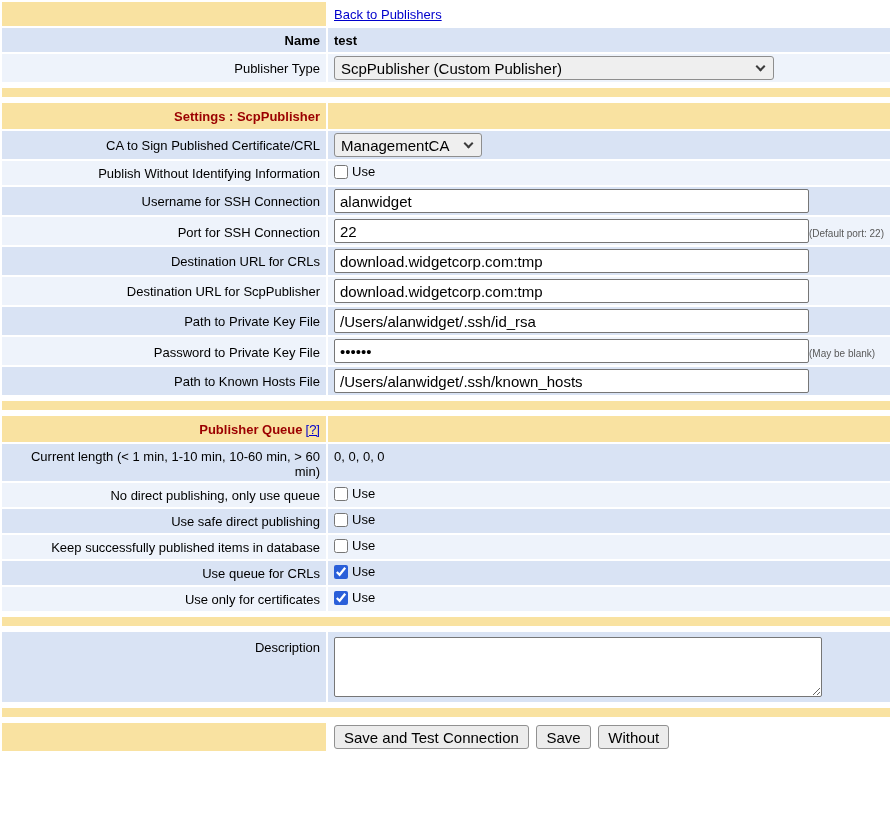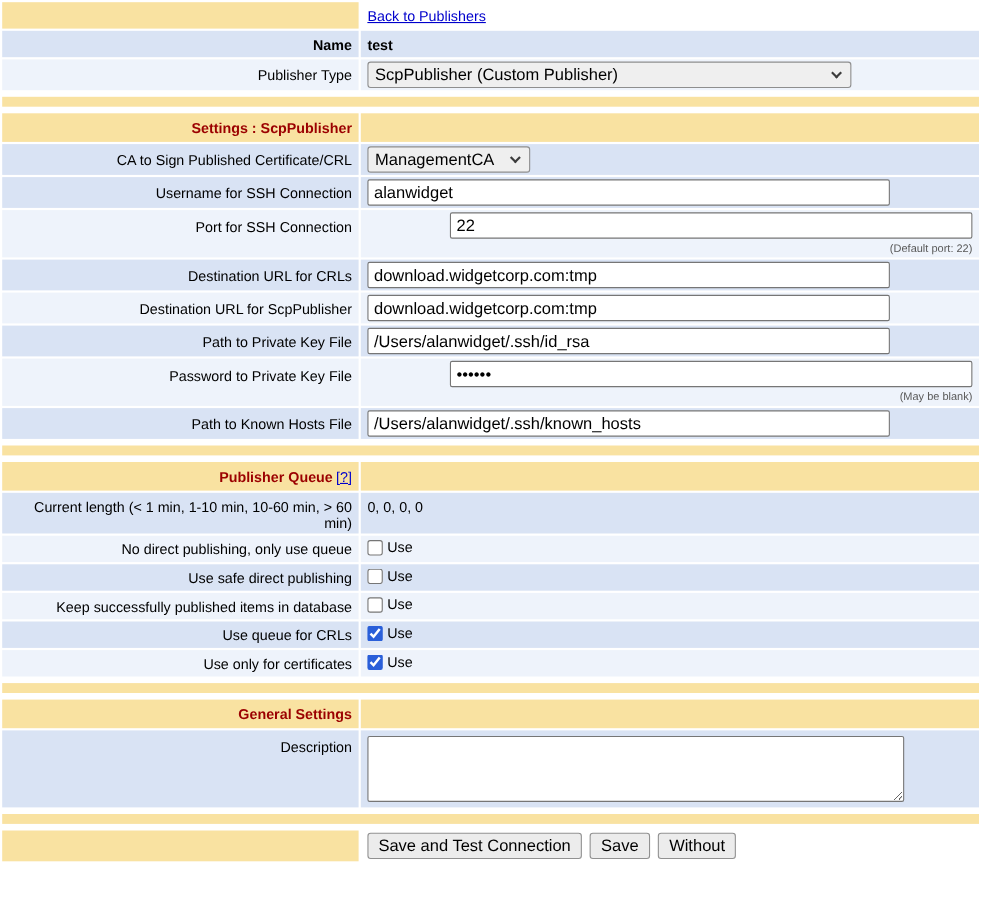--- a/index.html
+++ b/index.html
@@ -40,21 +40,21 @@
   .sel-lg select{ width:440px; }
   .sel-sm select{ min-width:148px; }
   .chev{
     position:absolute; right:10px; top:50%; width:7px; height:7px;
     border-right:2px solid #3c3c3c; border-bottom:2px solid #3c3c3c;
     transform:translateY(-72%) rotate(45deg); pointer-events:none;
   }
   .cb{ display:inline-flex; align-items:center; gap:4px; }
   .cb input{ width:14px; height:14px; margin:0; accent-color:var(--accent); }
   .note{ font-size:10px; color:#595959; margin-top:4px; }
-  .stack{ display:flex; flex-direction:column; align-items:flex-end; }
+  .stack{ display:flex; flex-direction:row; align-items:center; }
   td.vt{ vertical-align:top; padding-top:5px; }
   td.vt8{ vertical-align:top; padding-top:8px; }
   button{
     font:15px "Liberation Sans",sans-serif; height:24px; padding:1px 9px;
     background:#ececec; border:1px solid #919191; border-radius:3px; color:#000; margin-right:4px; cursor:pointer;
   }
   .help{ font-weight:normal; margin-left:3px; }
 </style>
 </head>
 <body>
@@ -106,20 +106,29 @@
       <td>
         <span class="sel sel-sm">
           <select>
             <option>ManagementCA</option>
           </select>
           <span class="chev"></span>
         </span>
       </td>
     </tr>
 
+    <tr class="light">
+      <td class="lbl">Publish Without Identifying Information</td>
+      <td>
+        <span class="cb">
+          <input type="checkbox" style="">
+          <span>Use</span>
+        </span>
+      </td>
+    </tr>
 
     <tr class="blue">
       <td class="lbl">Username for SSH Connection</td>
       <td>
         <input type="text" value="alanwidget" style="">
       </td>
     </tr>
 
     <tr class="light">
       <td class="lbl vt8">Port for SSH Connection</td>
@@ -236,24 +245,20 @@
         </span>
       </td>
     </tr>
 
     <tr>
       <td colspan="2" class="sep-td">
           <div class="sep-band"></div>
         </td>
     </tr>
 
-    <tr class="hdr">
-      <td class="lbl red">General Settings</td>
-      <td></td>
-    </tr>
 
     <tr class="blue">
       <td class="lbl vt8">Description</td>
       <td class="vt">
         <textarea style=""></textarea>
       </td>
     </tr>
 
     <tr>
       <td colspan="2" class="sep-td">

